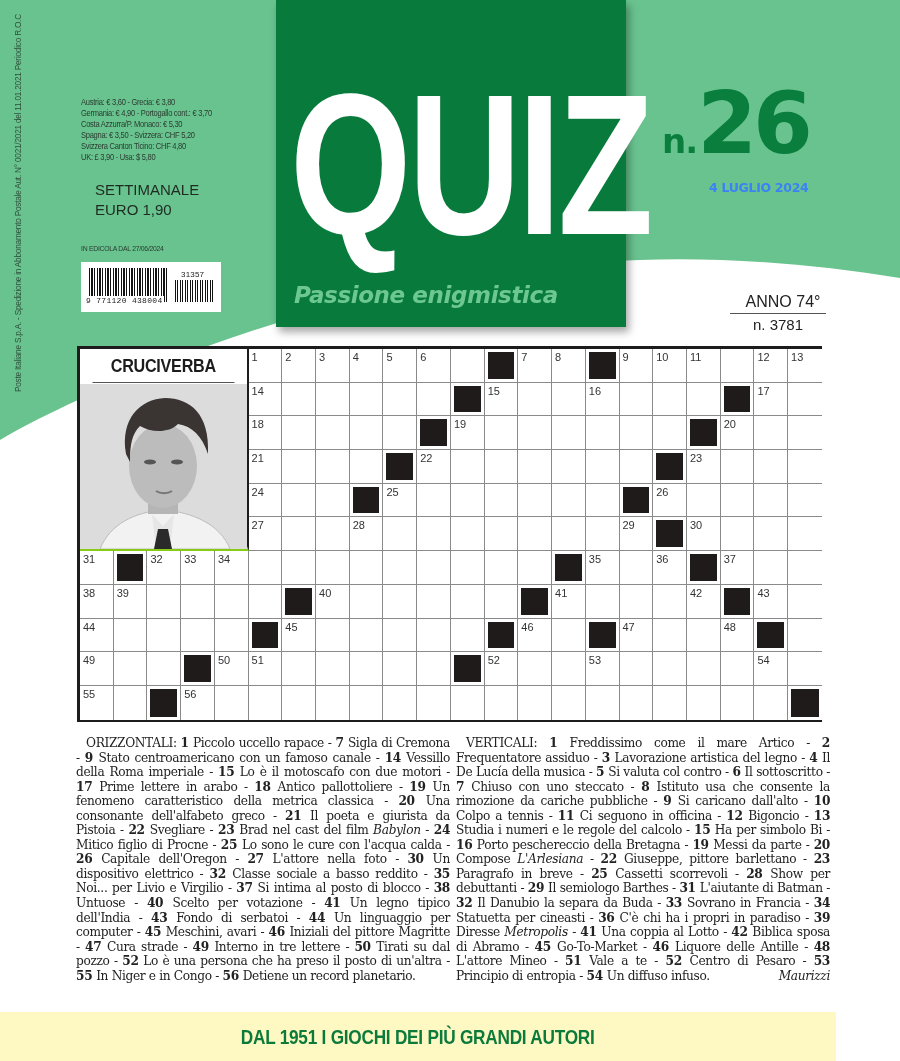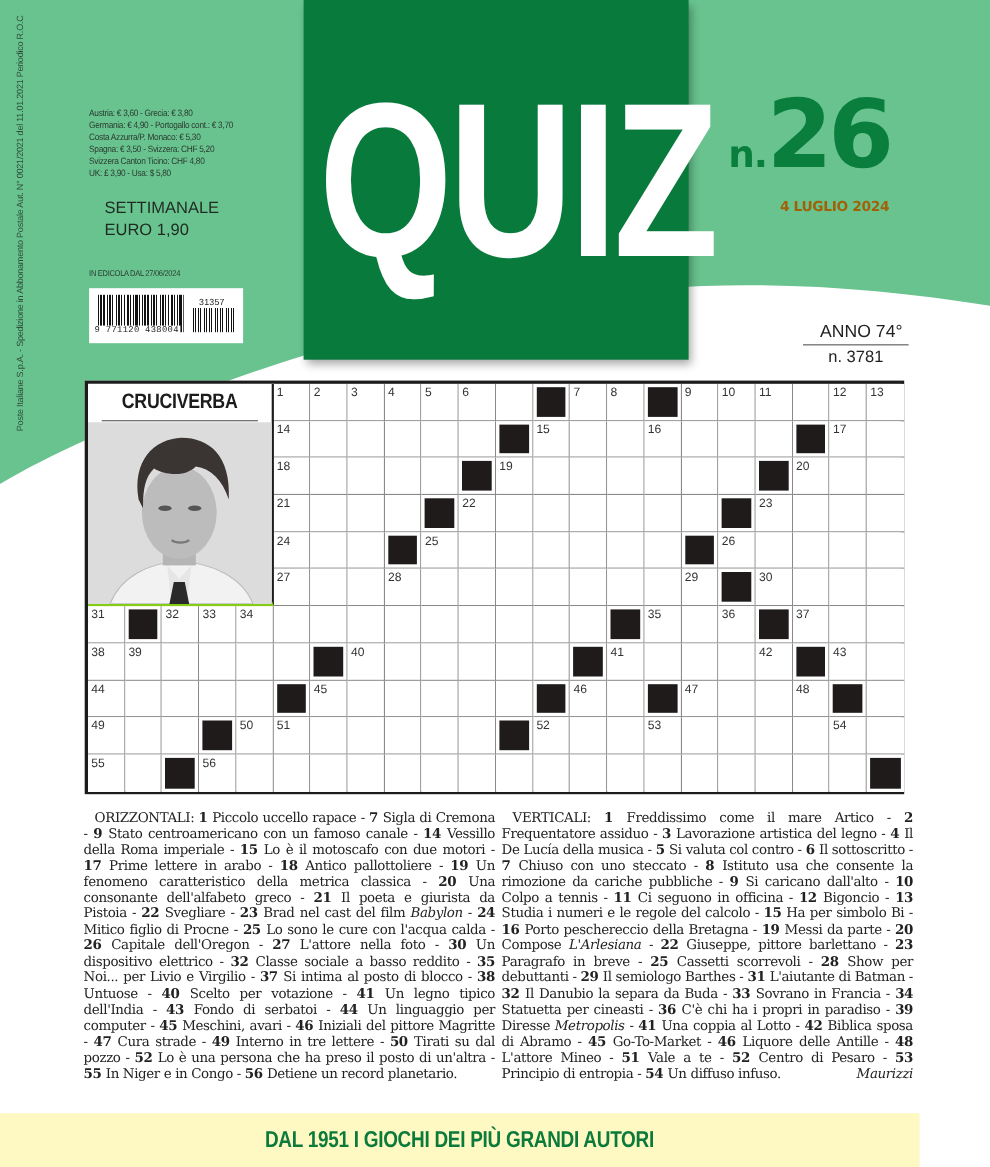--- a/index.html
+++ b/index.html
@@ -58,21 +58,21 @@
     position: absolute; left: 18px; top: 282px; width: 330px;
     font-family: "DejaVu Sans", sans-serif; font-style: italic; font-weight: bold; font-size: 23px;
     color: #6cc790; letter-spacing: -0.4px;
   }
 
   .issue { position: absolute; left: 662px; top: 78px; z-index: 2; color: #0a7f3d; white-space: nowrap; }
   .issue .n { font-family: "DejaVu Sans", sans-serif; font-size: 34px; font-weight: bold; vertical-align: baseline; letter-spacing: -1px; }
   .issue .num { font-family: "DejaVu Sans", sans-serif; font-size: 86px; font-weight: bold; line-height: 90px; letter-spacing: -4px; }
   .issue-date {
     position: absolute; left: 709px; top: 180px; z-index: 2;
-    font-family: "DejaVu Sans", sans-serif; font-size: 12.5px; font-weight: bold; color: #a16207; letter-spacing: -0.3px;
+    font-family: "DejaVu Sans", sans-serif; font-size: 12.5px; font-weight: bold; color: #3b82f6; letter-spacing: -0.3px;
   }
 
   .anno { position: absolute; left: 730px; top: 292px; width: 96px; z-index: 2; text-align: center; color: #222; }
   .anno .year { font-size: 16px; line-height: 20px; padding-left: 10px; }
   .anno .rule { height: 1px; background: #555; margin: 1px 0 2px 0; }
   .anno .serial { font-size: 15px; line-height: 18px; }
 
   .puzzle {
     position: absolute; left: 77px; top: 346px; width: 745px; height: 376px; z-index: 4;
     border: 3px solid #1c1c1c; background: #fff;
@@ -155,20 +155,21 @@
 
 <div class="barcode">
   <div class="bars-main"></div>
   <div class="bars-add"></div>
   <div class="num-main">9 771120 438004</div>
   <div class="num-add">31357</div>
 </div>
 
 <div class="masthead">
   <div class="quiz">QUIZ</div>
+  <div class="tagline">Passione enigmistica</div>
 </div>
 
 <div class="issue">
   <span class="n">n.</span><span class="num">26</span>
 </div>
 <div class="issue-date">4 LUGLIO 2024</div>
 
 <div class="anno">
   <div class="year">ANNO 74°</div>
   <div class="rule"></div>

